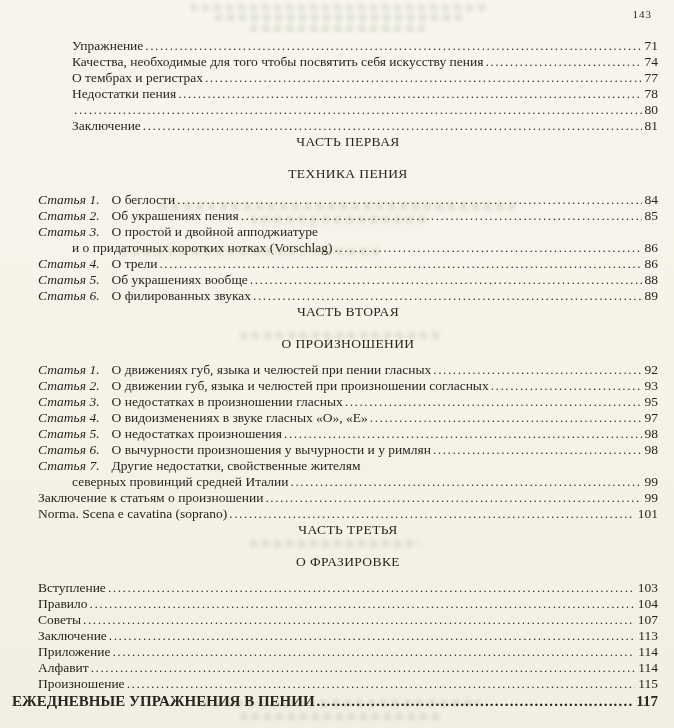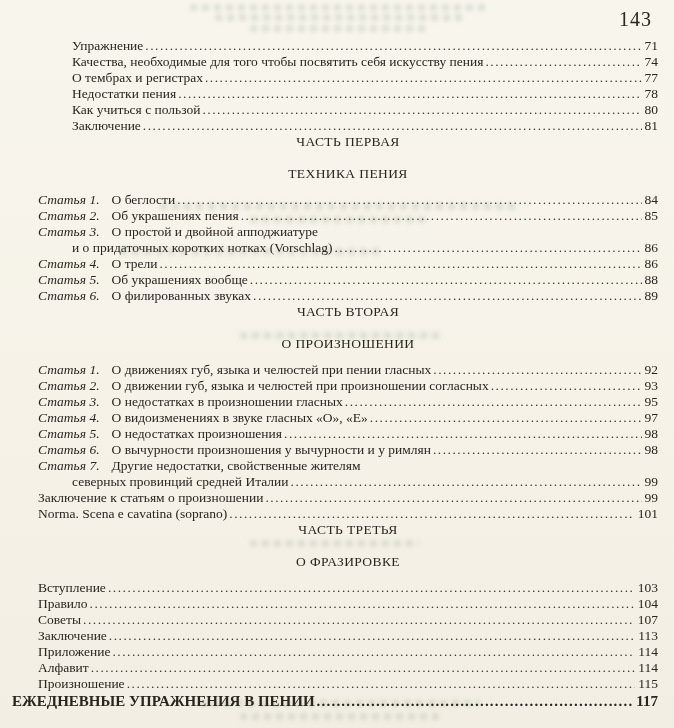--- a/index.html
+++ b/index.html
@@ -4,21 +4,21 @@
 <style>
   html,body{margin:0;padding:0;}
   body{
     width:674px;height:728px;overflow:hidden;position:relative;
     background:linear-gradient(180deg,#f8f5ed 0%,#f6f2e8 55%,#f3eee3 100%);
     font-family:"Liberation Serif","DejaVu Serif",serif;
     color:#29251f;
   }
   .page-number{
     position:absolute;top:8px;right:22px;
-    font-size:20px;letter-spacing:1px;
+    font-size:11px;letter-spacing:1px;
   }
   .content{
     position:absolute;top:38px;left:38px;right:16px;
   }
   .row{
     display:flex;align-items:center;
     font-size:13.5px;line-height:16px;white-space:nowrap;
   }
   .ind{padding-left:34px;}
   .prefix{font-style:italic;margin-right:12px;}
@@ -80,21 +80,20 @@
     <span>О тембрах и регистрах</span>
     <span class="leader"></span>
     <span class="pagenum">77</span>
   </div>
   <div class="row ind">
     <span>Недостатки пения</span>
     <span class="leader"></span>
     <span class="pagenum">78</span>
   </div>
   <div class="row ind">
-    <span>Как учиться с пользой</span>
     <span class="leader"></span>
     <span class="pagenum">80</span>
   </div>
   <div class="row ind">
     <span>Заключение</span>
     <span class="leader"></span>
     <span class="pagenum">81</span>
   </div>
 
   <div class="section-heading">ЧАСТЬ ПЕРВАЯ</div>

